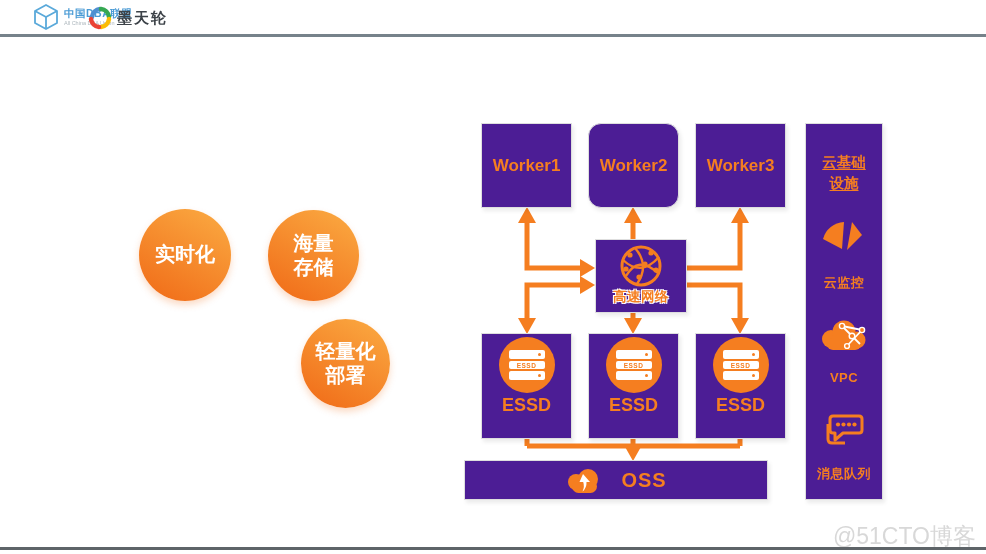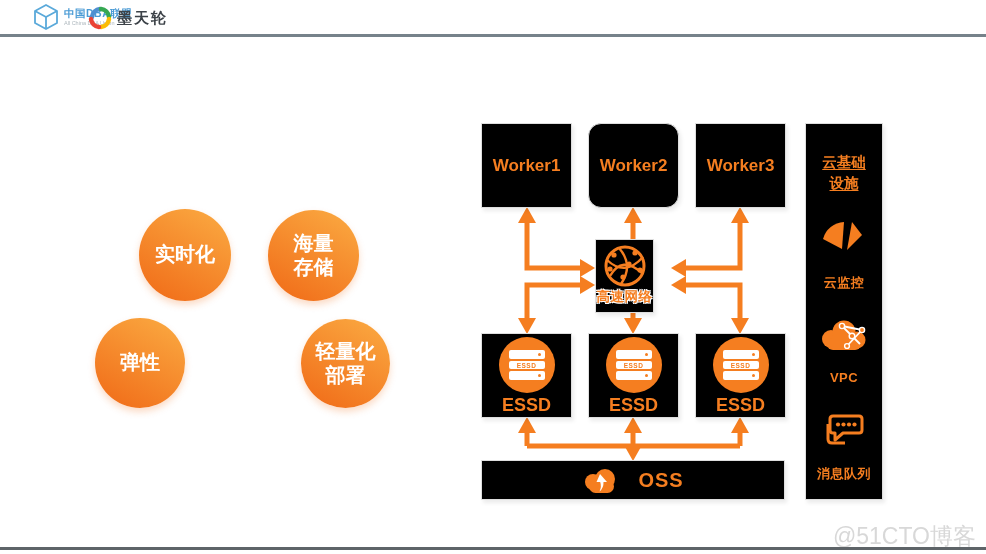--- a/index.html
+++ b/index.html
@@ -27,38 +27,38 @@
            display:flex;align-items:center;justify-content:center;
            color:#fff;font-weight:bold;text-align:center;white-space:pre-line;
            line-height:1.18;box-shadow:0 4px 7px rgba(241,112,27,.25);}
   .f0{left:139px;top:209px;width:92px;height:92px;font-size:20px;}
   .f1{left:268px;top:210px;width:91px;height:91px;font-size:20px;}
   .f2{left:95px;top:318px;width:90px;height:90px;font-size:20px;}
   .f3{left:199px;top:319px;width:89px;height:89px;font-size:20px;}
   .f4{left:301px;top:319px;width:89px;height:89px;font-size:20px;}
 
   
-  .gbox{position:absolute;background:#000000;border:1px solid #DEDEDE;box-sizing:border-box;
+  .gbox{position:absolute;background:#4c1d95;border:1px solid #DEDEDE;box-sizing:border-box;
         box-shadow:2px 3px 4px rgba(0,0,0,.08);display:flex;align-items:center;justify-content:center;}
   .worker{width:91px;height:85px;top:123px;color:#F57E20;font-weight:bold;font-size:17px;}
   .w1{left:481px;} .w2{left:588px;border-radius:13px;} .w3{left:695px;}
-  .network{left:595px;top:239px;width:59px;height:74px;flex-direction:column;justify-content:flex-start;padding-top:3px;}
+  .network{left:595px;top:239px;width:92px;height:74px;flex-direction:column;justify-content:flex-start;padding-top:3px;}
   .network-label{font-size:13.5px;font-weight:bold;color:#F57E20;margin-top:-1px;letter-spacing:.5px;
                  text-shadow:-1px -1px 0 #fff,1px -1px 0 #fff,-1px 1px 0 #fff,1px 1px 0 #fff;}
-  .essd{width:91px;height:85px;top:333px;flex-direction:column;justify-content:flex-start;padding-top:3px;}
+  .essd{width:91px;height:106px;top:333px;flex-direction:column;justify-content:flex-start;padding-top:3px;}
   .e1{left:481px;} .e2{left:588px;} .e3{left:695px;}
   .essd-icon{width:56px;height:56px;border-radius:50%;background:#F57E20;
              display:flex;flex-direction:column;align-items:center;justify-content:center;gap:2px;}
   .essd-bar{width:36px;height:8.5px;background:#fff;border-radius:2px;position:relative;}
   .essd-bar.dotted::after{content:"";position:absolute;right:3.5px;top:2.75px;width:3px;height:3px;
              border-radius:50%;background:#F57E20;}
   .essd-bar.mid{display:flex;align-items:center;justify-content:center;
              font-size:6.5px;font-weight:bold;color:#F57E20;letter-spacing:.5px;}
   .essd-label{font-size:18px;font-weight:bold;color:#F57E20;margin-top:2px;}
-  .oss{left:481px;top:460px;width:304px;height:40px;gap:18px;}
+  .oss{left:464px;top:460px;width:304px;height:40px;gap:18px;}
   .oss-label{font-size:20px;font-weight:bold;color:#F57E20;letter-spacing:1px;}
 
   
   .sidebar{left:805px;top:123px;width:78px;height:377px;flex-direction:column;justify-content:flex-start;}
   .sb-title{margin-top:28px;font-size:14.5px;font-weight:bold;color:#F57E20;text-align:center;
             white-space:pre-line;line-height:1.45;text-decoration:underline;text-underline-offset:2px;}
   .sb-icon{margin-top:26px;display:flex;align-items:center;justify-content:center;}
   .sb-label{margin-top:18px;font-size:13px;font-weight:bold;color:#F57E20;letter-spacing:.5px;}
 
   
@@ -96,21 +96,20 @@
         </g>
       </svg>
       <span class="logo-mtl-title">墨天轮</span>
     </div>
   </div>
 
 
   <div class="feature f0">实时化</div>
   <div class="feature f1">海量
 存储</div>
-  <div class="feature f2">弹性</div>
   <div class="feature f4">轻量化
 部署</div>
 
   <svg class="arrows" viewBox="0 0 986 554">
     <g stroke="#F57E20" stroke-width="5" fill="none">
       <path d="M527,221 L527,268 L584,268"></path>
       <path d="M527,320 L527,285 L584,285"></path>
       <path d="M740,221 L740,268 L684,268"></path>
       <path d="M740,320 L740,285 L684,285"></path>
       <path d="M633,221 L633,240"></path>

